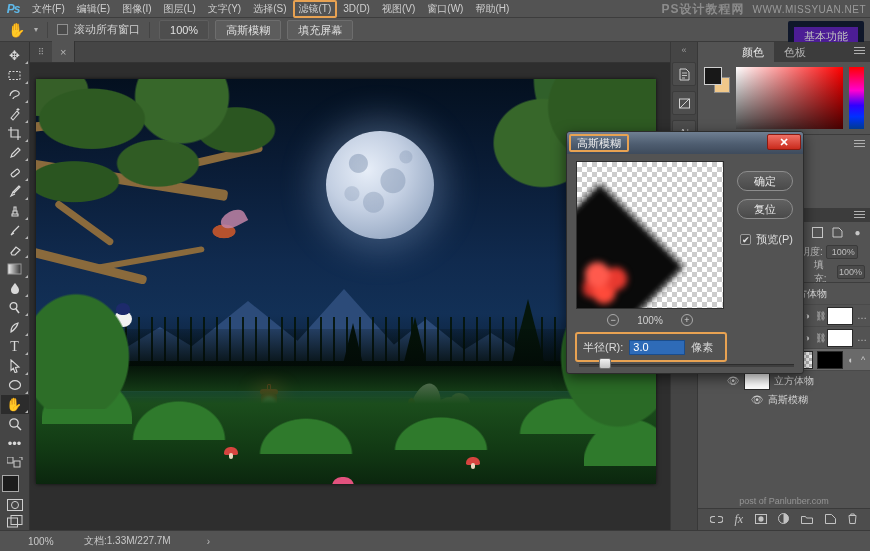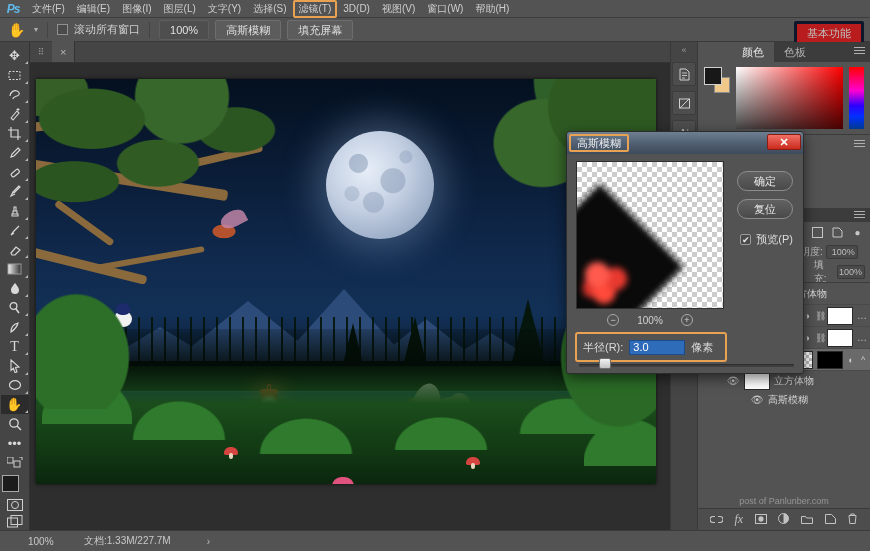--- a/index.html
+++ b/index.html
@@ -54,21 +54,21 @@
     display: inline-block; vertical-align: middle;
   }
   .opt-label { font-size: 11px; color: #d0d0d0; }
   .opt-btn {
     background: #5c5c5c; border: 1px solid #6d6d6d; border-radius: 2px;
     padding: 2px 10px; font-size: 11px; color: #e0e0e0; line-height: 14px;
   }
   .opt-btn.flat { background: #4e4e4e; border-color: #5e5e5e; }
   #ws-btn {
     position: absolute; right: 6px; top: 3px;
-    background: #b91c1c; border: 3px solid #0f172a; border-radius: 2px;
+    background: #4c1d95; border: 6px solid #0f172a; border-radius: 2px;
     padding: 2px 10px; font-size: 11px; color: #bfbfbf;
   }
   
   #toolbar {
     position: absolute; top: 42px; left: 0; width: 30px; bottom: 21px;
     background: #454545; border-right: 1px solid #333;
     display: flex; flex-direction: column; align-items: center;
     padding-top: 4px;
   }
   .tool {
@@ -397,20 +397,24 @@
   <div class="menu-item">编辑(E)</div>
   <div class="menu-item">图像(I)</div>
   <div class="menu-item">图层(L)</div>
   <div class="menu-item">文字(Y)</div>
   <div class="menu-item">选择(S)</div>
   <div class="menu-item highlighted">滤镜(T)</div>
   <div class="menu-item">3D(D)</div>
   <div class="menu-item">视图(V)</div>
   <div class="menu-item">窗口(W)</div>
   <div class="menu-item">帮助(H)</div>
+  <div id="watermark-area">
+    <span id="wm1">PS设计教程网</span>
+    <span id="wm2">WWW.MISSYUAN.NET</span>
+  </div>
 </div>
 
 <div id="optionsbar">
   <div class="opt-tool-icon">✋</div>
   <span class="caret">▾</span>
   <div class="opt-sep"></div>
   <span class="chk"></span>
   <span class="opt-label">滚动所有窗口</span>
   <div class="opt-sep"></div>
   <div class="opt-btn flat">100%</div>

